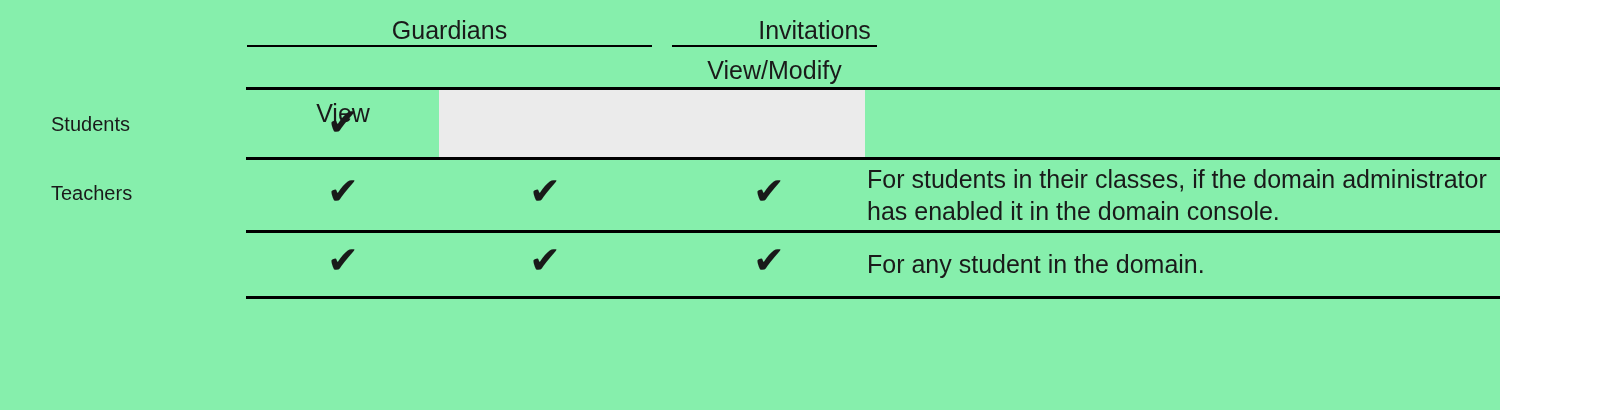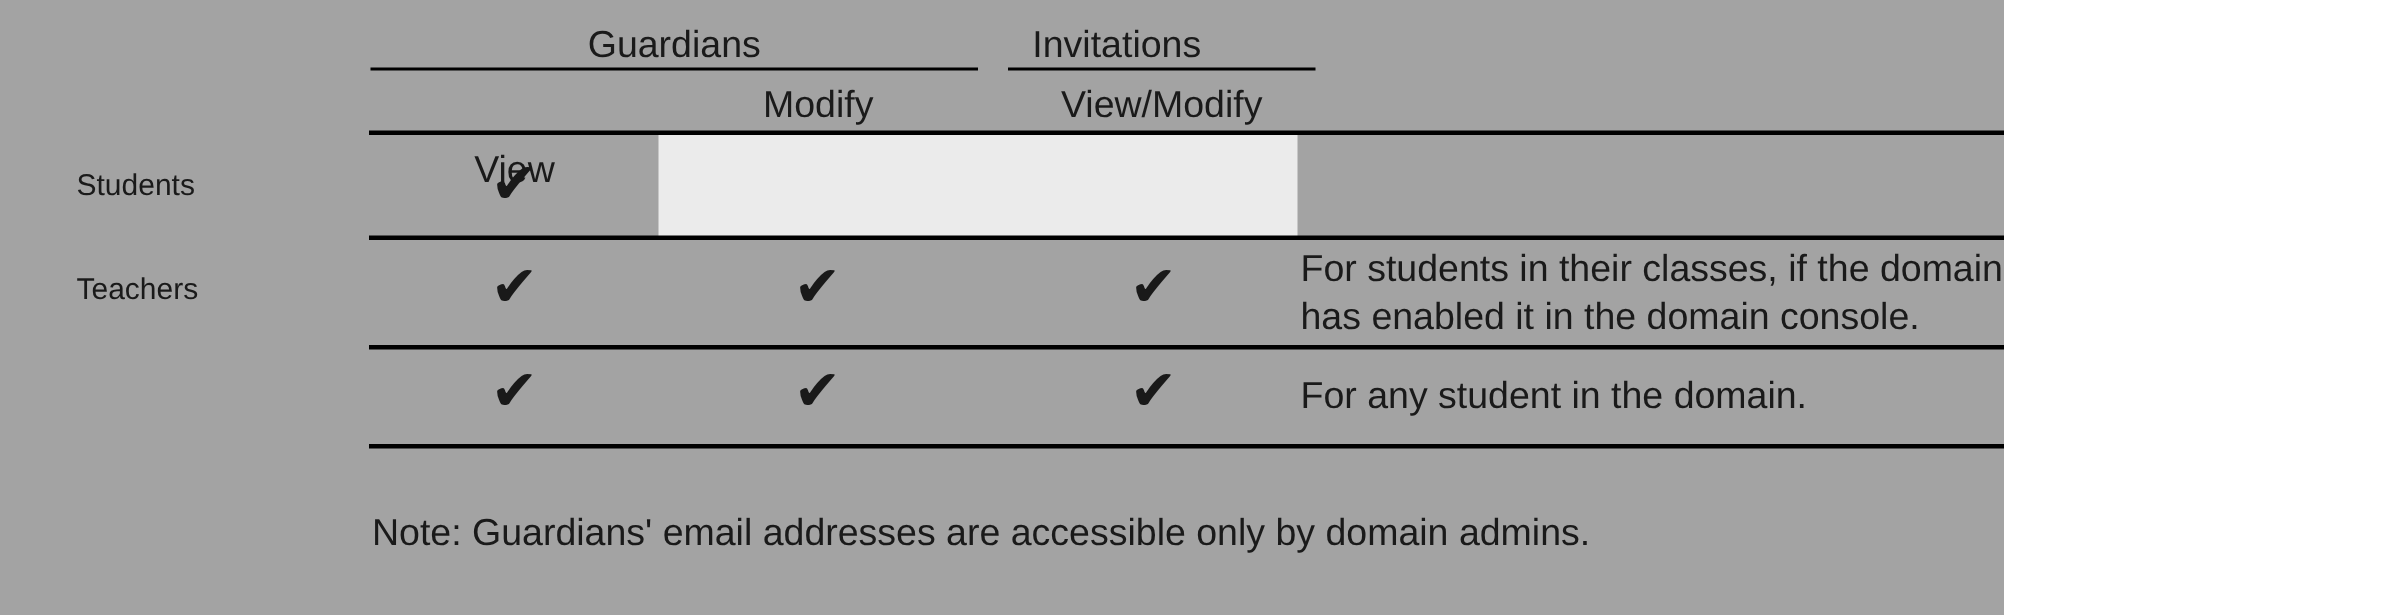--- a/index.html
+++ b/index.html
@@ -10,24 +10,24 @@
   body {
     width: 1600px;
     height: 410px;
     font-family: "Liberation Sans", sans-serif;
     color: #000000;
     -webkit-font-smoothing: antialiased;
   }
 
   #page {
     position: relative;
-    width: 1336px;
+    width: 1500px;
     height: 410px;
     overflow: hidden;
-    background: #a3a3a3;
+    background: #86efac;
   }
 
   
   .rule {
     position: absolute;
     background: #000000;
     height: 3px;
   }
   .rule-thin {
     position: absolute;
@@ -93,29 +93,28 @@
 </style>
 </head>
 <body>
 
 <div id="page">
 
   <div class="shade" style="left:439px; top:89px; width:426px; height:69px;"></div>
 
   <div class="grp-head" style="left:247px; top:16px; width:405px;">Guardians</div>
 
-  <div class="grp-head" style="left:642px; top:16px; width:205px;">Invitations</div>
+  <div class="grp-head" style="left:712px; top:16px; width:205px;">Invitations</div>
 
   <div class="rule-thin" style="left:247px; top:45px; width:405px;"></div>
 
   <div class="rule-thin" style="left:672px; top:45px; width:205px;"></div>
 
   <div class="col-head" style="left:247px; top:56px; width:192px;margin-top:43px;">View</div>
 
-  <div class="col-head" style="left:439px; top:56px; width:213px;">Modify</div>
 
   <div class="col-head" style="left:672px; top:56px; width:205px;">View/Modify</div>
 
   <div class="rule" style="left:246px; top:87px; width:1291px;"></div>
 
   <div class="rule" style="left:246px; top:157px; width:1291px;"></div>
 
   <div class="rule" style="left:246px; top:230px; width:1291px;"></div>
 
   <div class="rule" style="left:246px; top:296px; width:1291px;"></div>
@@ -137,15 +136,14 @@
 
 
   <div class="check" style="left:319px; top:241px;">✔</div>
 
   <div class="check" style="left:521px; top:241px;">✔</div>
 
   <div class="check" style="left:745px; top:241px;">✔</div>
 
   <div class="note-cell" style="left:867px; top:248px; width:660px;">For any student in the domain.</div>
 
-  <div class="footnote" style="left:248px; top:340px;">Note: Guardians' email addresses are accessible only by domain admins.</div>
 
 </div>
 
 </body></html>

